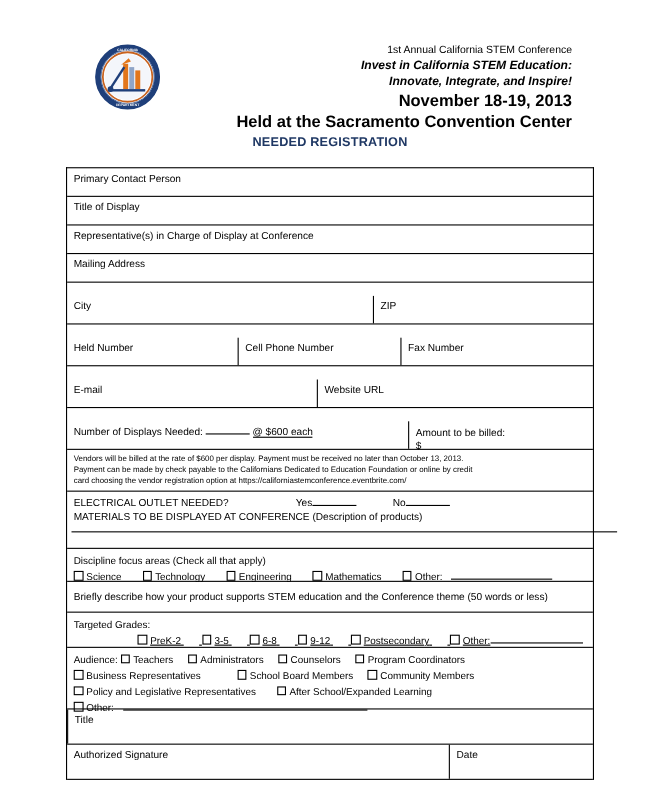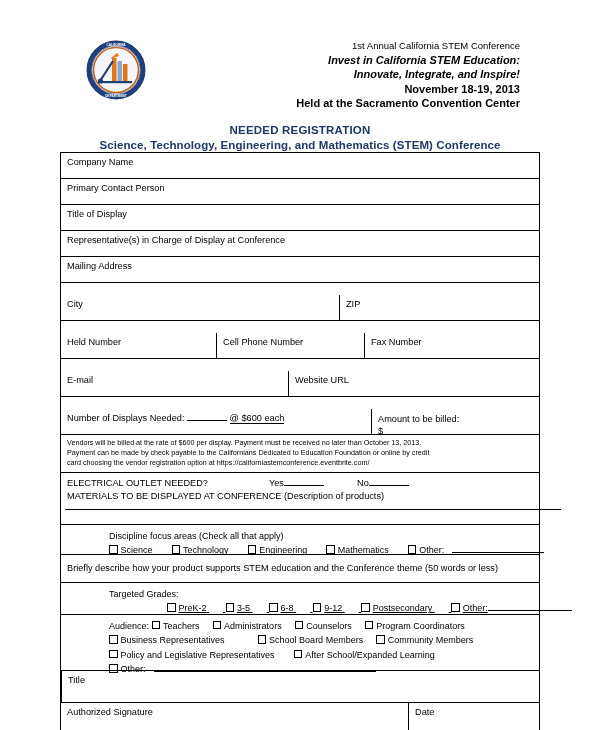--- a/index.html
+++ b/index.html
@@ -41,21 +41,21 @@
     text-align: right;
     line-height: 1.32;
   }
   .h-line1 { font-size: 9.5px; }
   .h-line2, .h-line3 {
     font-size: 11px;
     font-weight: bold;
     font-style: italic;
   }
   .h-line4, .h-line5 {
-    font-size: 11px;
+    font-size: 15px;
     font-weight: bold;
   }
 
   .section-title {
     position: absolute;
     left: 60px;
     width: 480px;
     text-align: center;
     color: #1f3864;
     font-weight: bold;
@@ -124,21 +124,21 @@
     font-size: 9px;
     line-height: 1.62;
     white-space: nowrap;
   }
   .ul-short { border-bottom: 1px solid #000; display:inline-block; width: 84px; }
   .ul-mid   { border-bottom: 1px solid #000; display:inline-block; width: 92px; }
   .ul-long  { border-bottom: 1px solid #000; display:inline-block; width: 222px; }
   .sp { display: inline-block; width: 14px; }
   .sp-sm { display: inline-block; width: 8px; }
 
-  .pad6 { padding: 4px 6px 4px 6px; margin-left: 42px; }
+  .pad6 { padding: 4px 6px 4px 6px; }
 
   .grades-line { padding-left: 58px; text-decoration: underline; }
 
   .billed-label { line-height: 1.35; }
   .ul-inline {
     display: inline-block;
     width: 40px;
     border-bottom: 1px solid #000;
   }
   .u-600 { border-bottom: 1px solid #000; display: inline-block; }
@@ -178,27 +178,23 @@
     <div class="header-text">
       <div class="h-line1">1st Annual California STEM Conference</div>
       <div class="h-line2">Invest in California STEM Education:</div>
       <div class="h-line3">Innovate, Integrate, and Inspire!</div>
       <div class="h-line4">November 18-19, 2013</div>
       <div class="h-line5">Held at the Sacramento Convention Center</div>
     </div>
   </div>
 
   <div class="section-title title-main">NEEDED REGISTRATION</div>
-  <div class="section-title title-sub">Science, Technology, Engineering, and Mathematics (STEM) Conference</div>
 
   <div class="form">
 
-    <div class="row r-tall">
-      <div class="cell grow">Company Name</div>
-    </div>
 
     <div class="row r-tall">
       <div class="cell grow">Primary Contact Person</div>
     </div>
 
     <div class="row r-tall">
       <div class="cell grow">Title of Display</div>
     </div>
 
     <div class="row r-tall">

